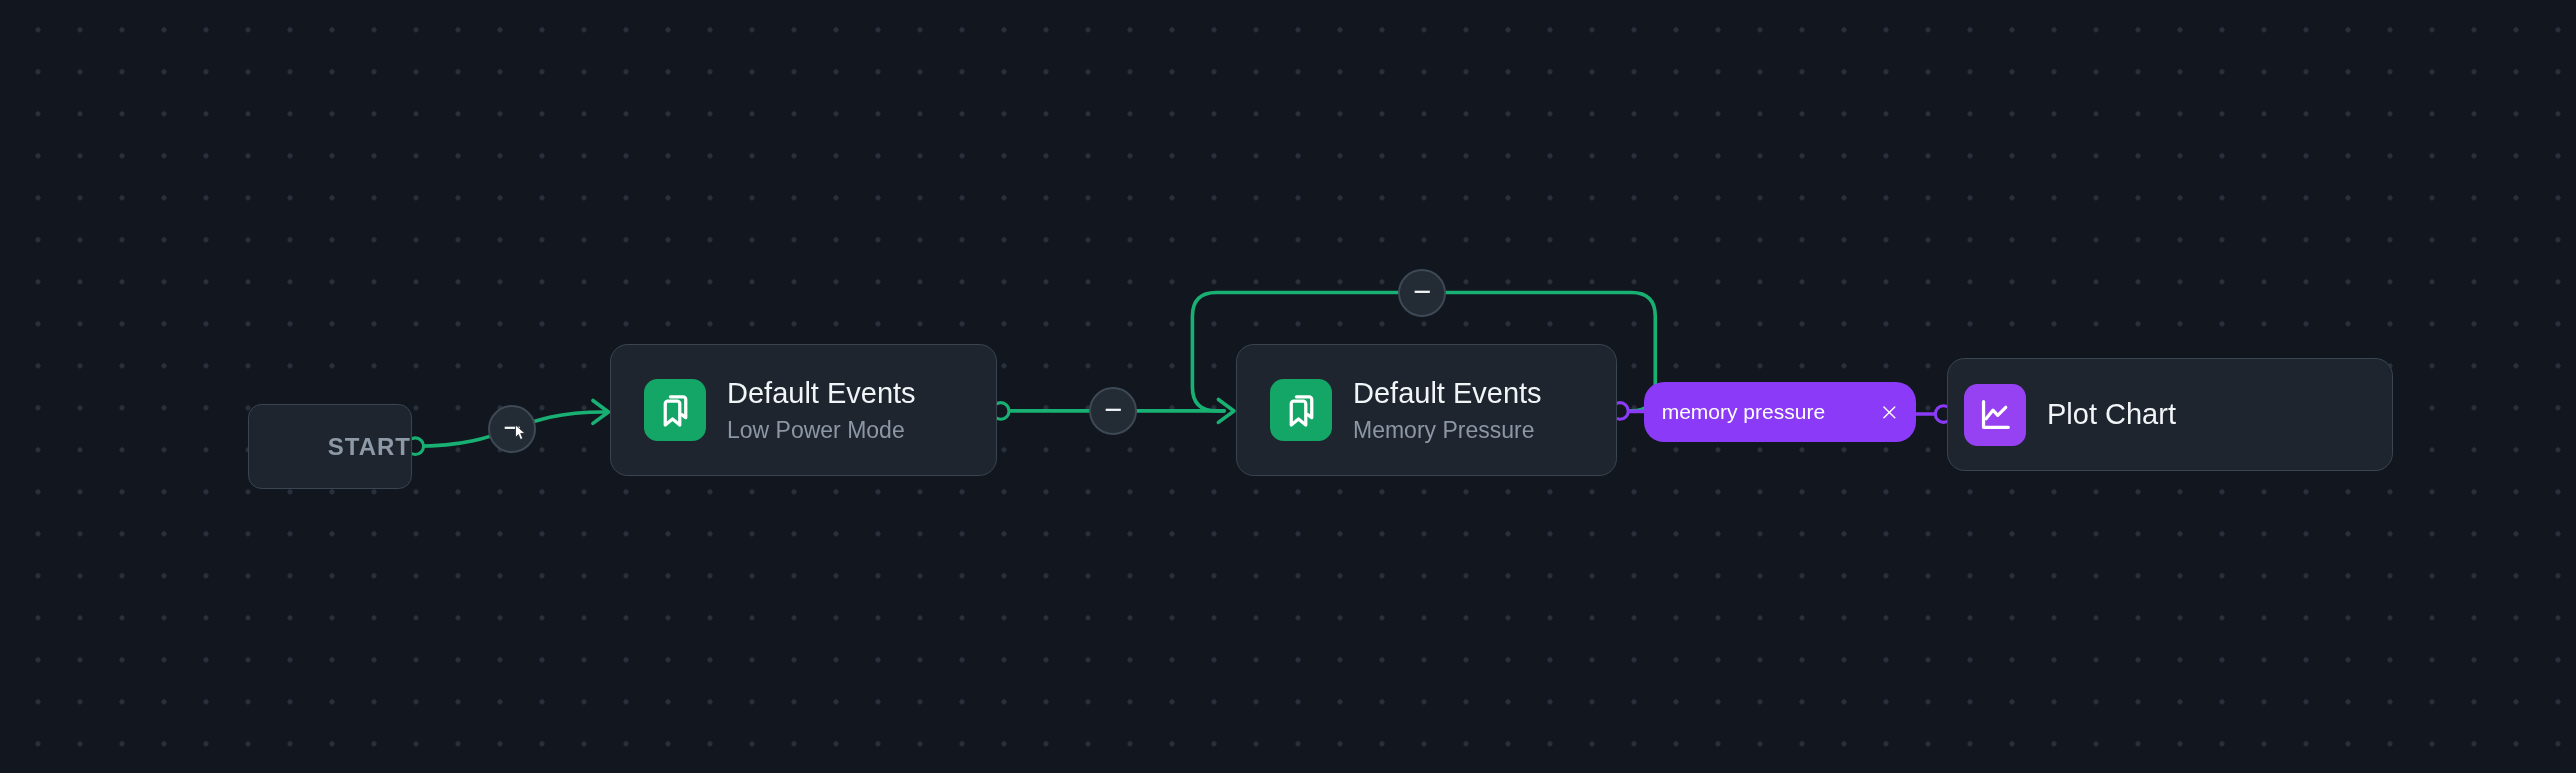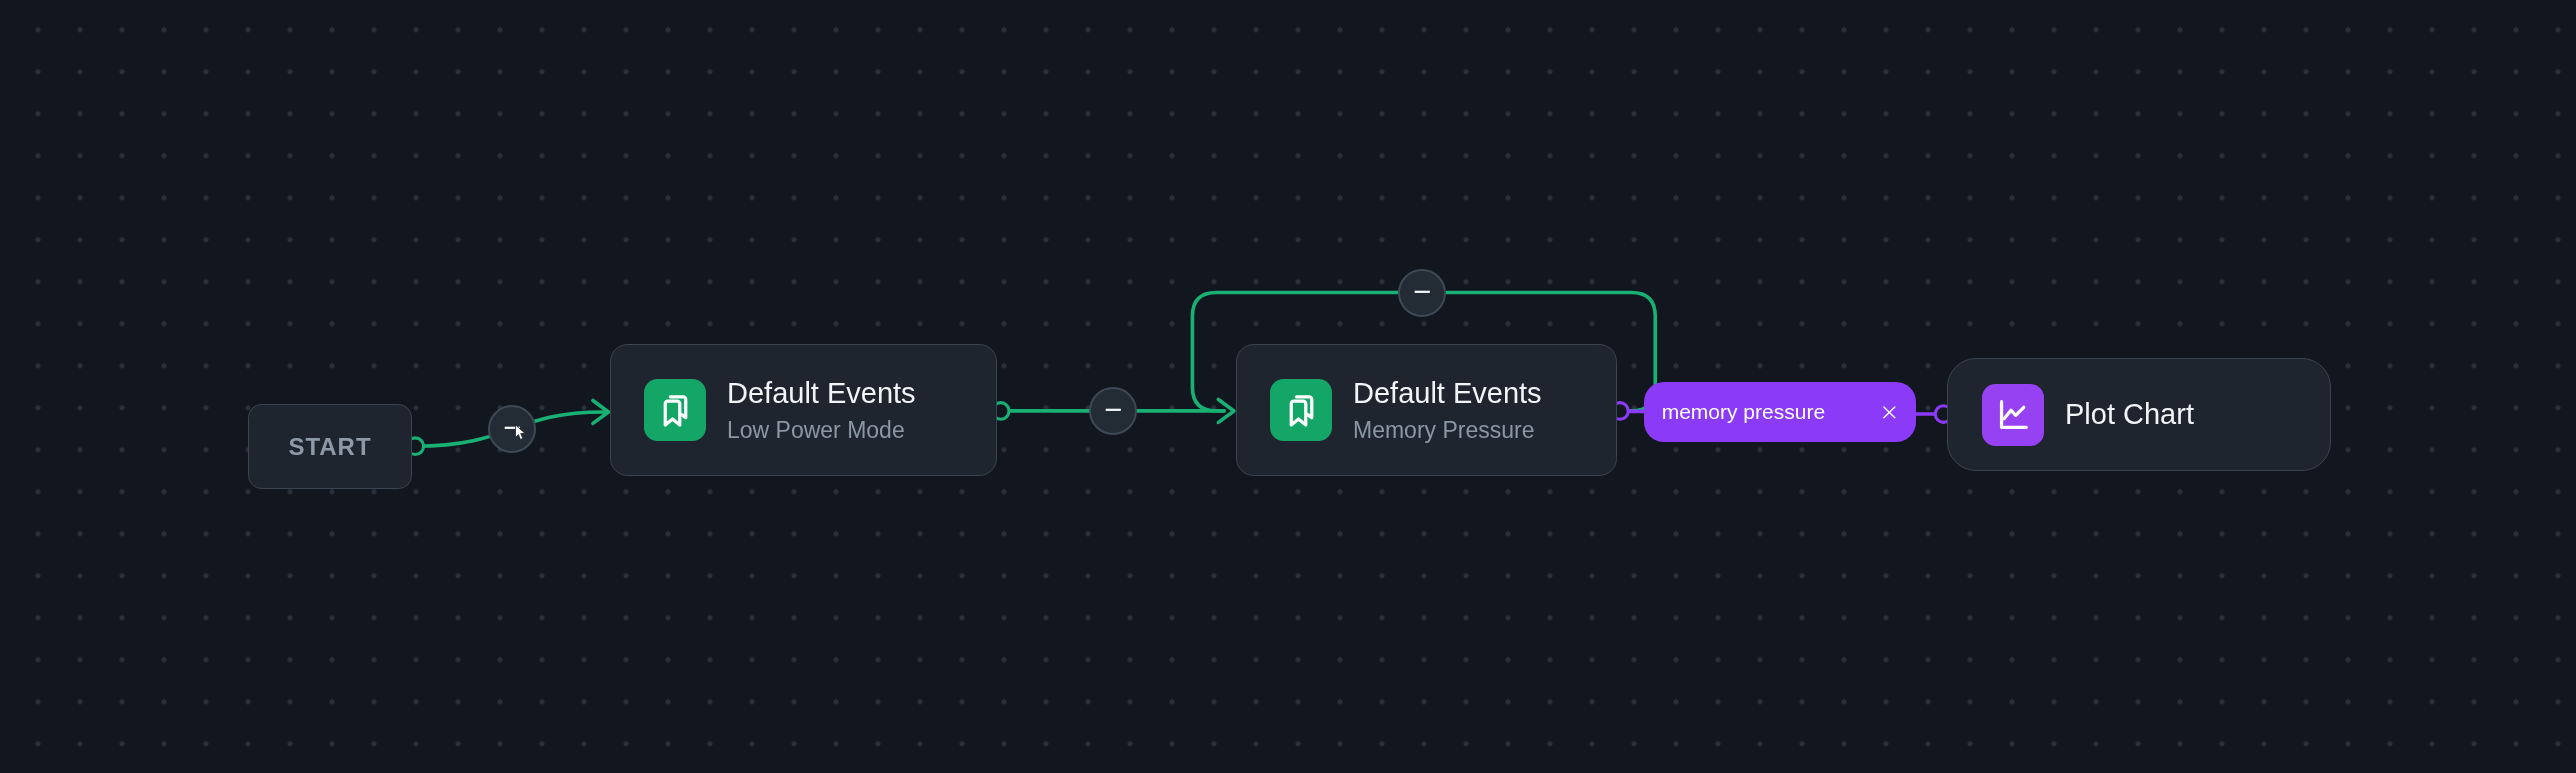--- a/index.html
+++ b/index.html
@@ -16,27 +16,27 @@
   svg.edge-layer{position:absolute;left:0;top:0;z-index:1;}
   svg.top-layer{position:absolute;left:0;top:0;z-index:5;pointer-events:none;}
 
   .node{
     position:absolute;box-sizing:border-box;z-index:2;
     background:#1E252E;border:1.6px solid #3A4551;border-radius:17.7px;
     display:flex;align-items:center;
   }
   .node-start{
     left:248px;top:404px;width:164px;height:85px;border-radius:13.5px;
-    justify-content:center;
+    justify-content:flex-end;
     color:#8D99A7;font-size:24px;font-weight:700;letter-spacing:1px;
   }
   .node-event{padding-left:33px;align-items:center;}
   .node-low-power{left:610px;top:344px;width:387px;height:132px;}
   .node-memory-pressure{left:1236px;top:344px;width:381px;height:132px;}
-  .node-plot-chart{left:1947px;top:358px;width:384px;height:113px;padding-left:34px;border-radius:29px;}
+  .node-plot-chart{left:1947px;top:358px;width:446px;height:113px;padding-left:16px;}
 
   .node-icon{
     width:62px;height:62px;border-radius:13.5px;flex:0 0 auto;
     display:flex;align-items:center;justify-content:center;
   }
   .icon-green{background:#13A667;}
   .icon-purple{background:#9742F2;}
   .node-texts{margin-left:21px;display:flex;flex-direction:column;}
   .node-title{font-size:29px;font-weight:500;color:#F2F5F8;line-height:1.12;}
   .node-subtitle{font-size:23px;font-weight:400;color:#8C97A5;line-height:1.1;margin-top:8px;}

